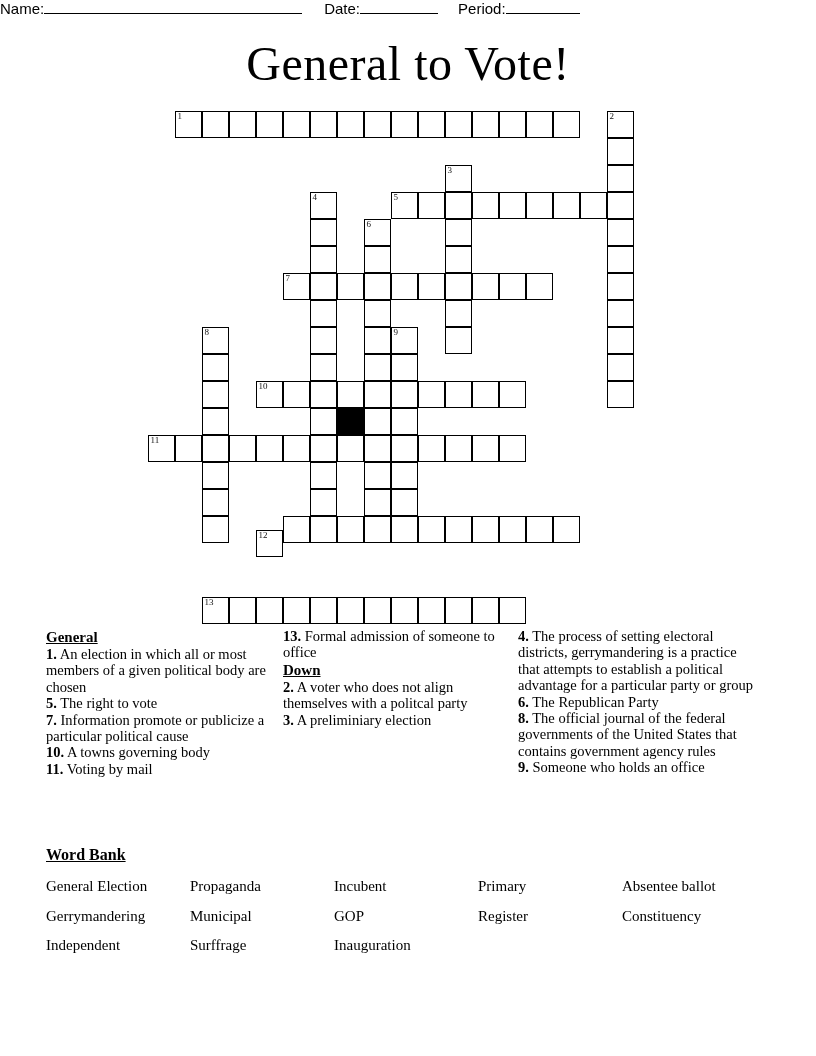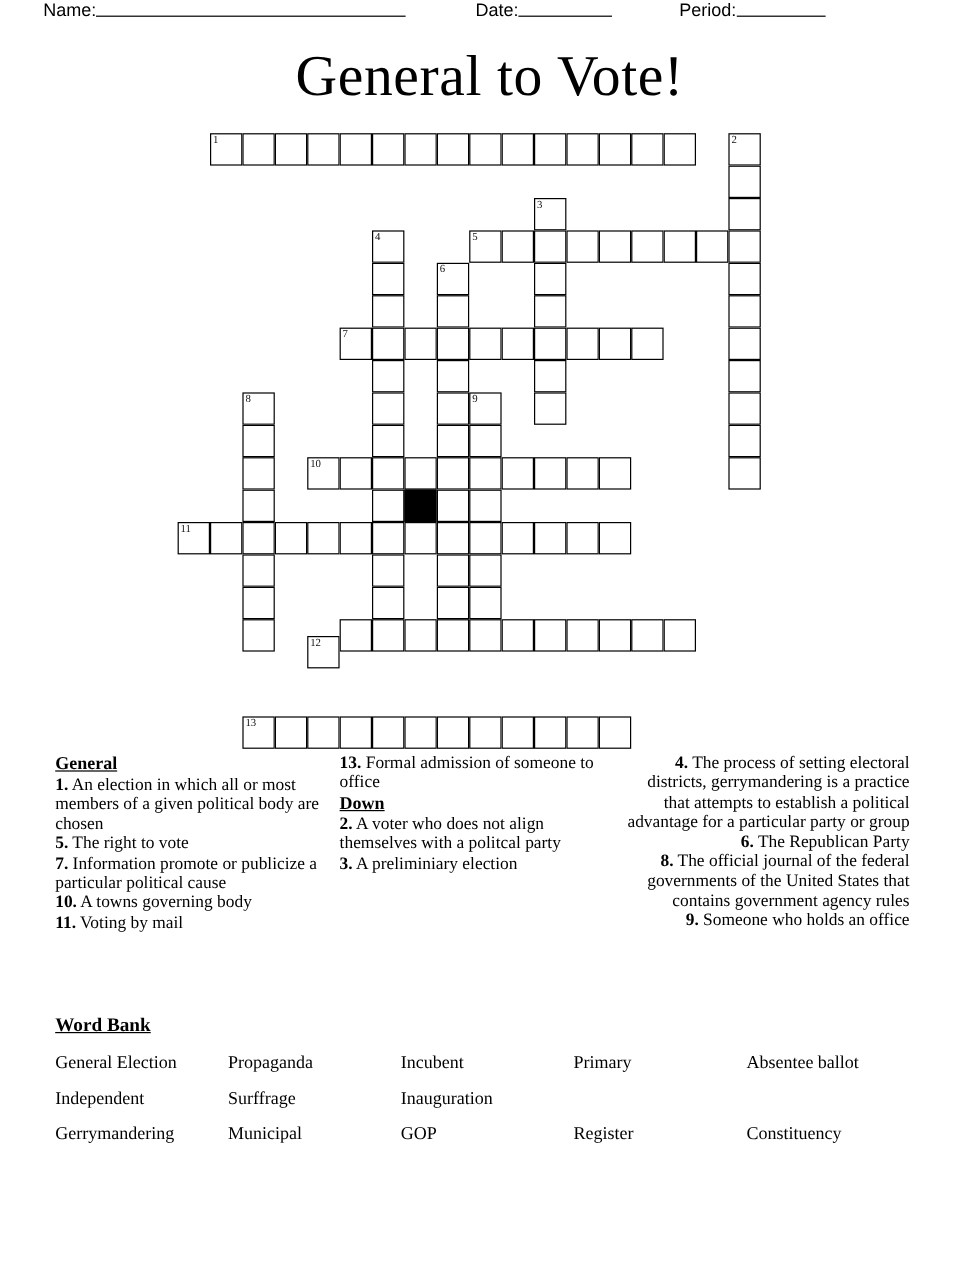--- a/index.html
+++ b/index.html
@@ -12,21 +12,21 @@
     overflow:hidden;
   }
 
   
   .hdr{
     position:absolute;left:0;top:0;width:816px;height:26px;
     font-family:"Liberation Sans", sans-serif;
     font-size:15px;
     display:flex;align-items:flex-start;
   }
-  .hdr .lbl{white-space:pre;margin-left:36px;}
+  .hdr .lbl{white-space:pre;}
   .rule{
     display:inline-block;
     border-bottom:1px solid #000;
     height:13px;
   }
   .r-name{width:258px;}
   .r-date{width:78px;}
   .r-period{width:74px;}
   .gap-a{display:inline-block;width:22px;}
   .gap-b{display:inline-block;width:20px;}
@@ -69,21 +69,21 @@
     position:absolute;
     left:46px;top:628px;
     width:730px;
     display:flex;
     gap:0px;
     font-size:14.5px;
     line-height:16.4px;
   }
   .clue-col{width:237px;padding-right:8px;box-sizing:border-box;}
   .clue-col.c2{width:235px;}
-  .clue-col.c3{width:248px;text-align:right;}
+  .clue-col.c3{width:248px;}
   .clue-head{
     font-weight:bold;
     text-decoration:underline;
     font-size:15px;
     line-height:18px;
   }
   .clue{
     margin:0;
     padding:0;
     text-indent:0;
@@ -309,26 +309,26 @@
 <div class="wb-title">Word Bank</div>
 <div class="wb" id="wordbank">
     <div class="wb-row">
       <div class="wb-cell w1">General Election</div>
       <div class="wb-cell w2">Propaganda</div>
       <div class="wb-cell w3">Incubent</div>
       <div class="wb-cell w4">Primary</div>
       <div class="wb-cell w5">Absentee ballot</div>
     </div>
     <div class="wb-row">
+      <div class="wb-cell w1">Gerrymandering</div>
+      <div class="wb-cell w2">Municipal</div>
+      <div class="wb-cell w3">GOP</div>
+      <div class="wb-cell w4">Register</div>
+      <div class="wb-cell w5">Constituency</div>
+    </div>
+    <div class="wb-row">
       <div class="wb-cell w1">Independent</div>
       <div class="wb-cell w2">Surffrage</div>
       <div class="wb-cell w3">Inauguration</div>
       <div class="wb-cell w4"></div>
       <div class="wb-cell w5"></div>
     </div>
-    <div class="wb-row">
-      <div class="wb-cell w1">Gerrymandering</div>
-      <div class="wb-cell w2">Municipal</div>
-      <div class="wb-cell w3">GOP</div>
-      <div class="wb-cell w4">Register</div>
-      <div class="wb-cell w5">Constituency</div>
-    </div>
   </div>
 
 </body></html>

